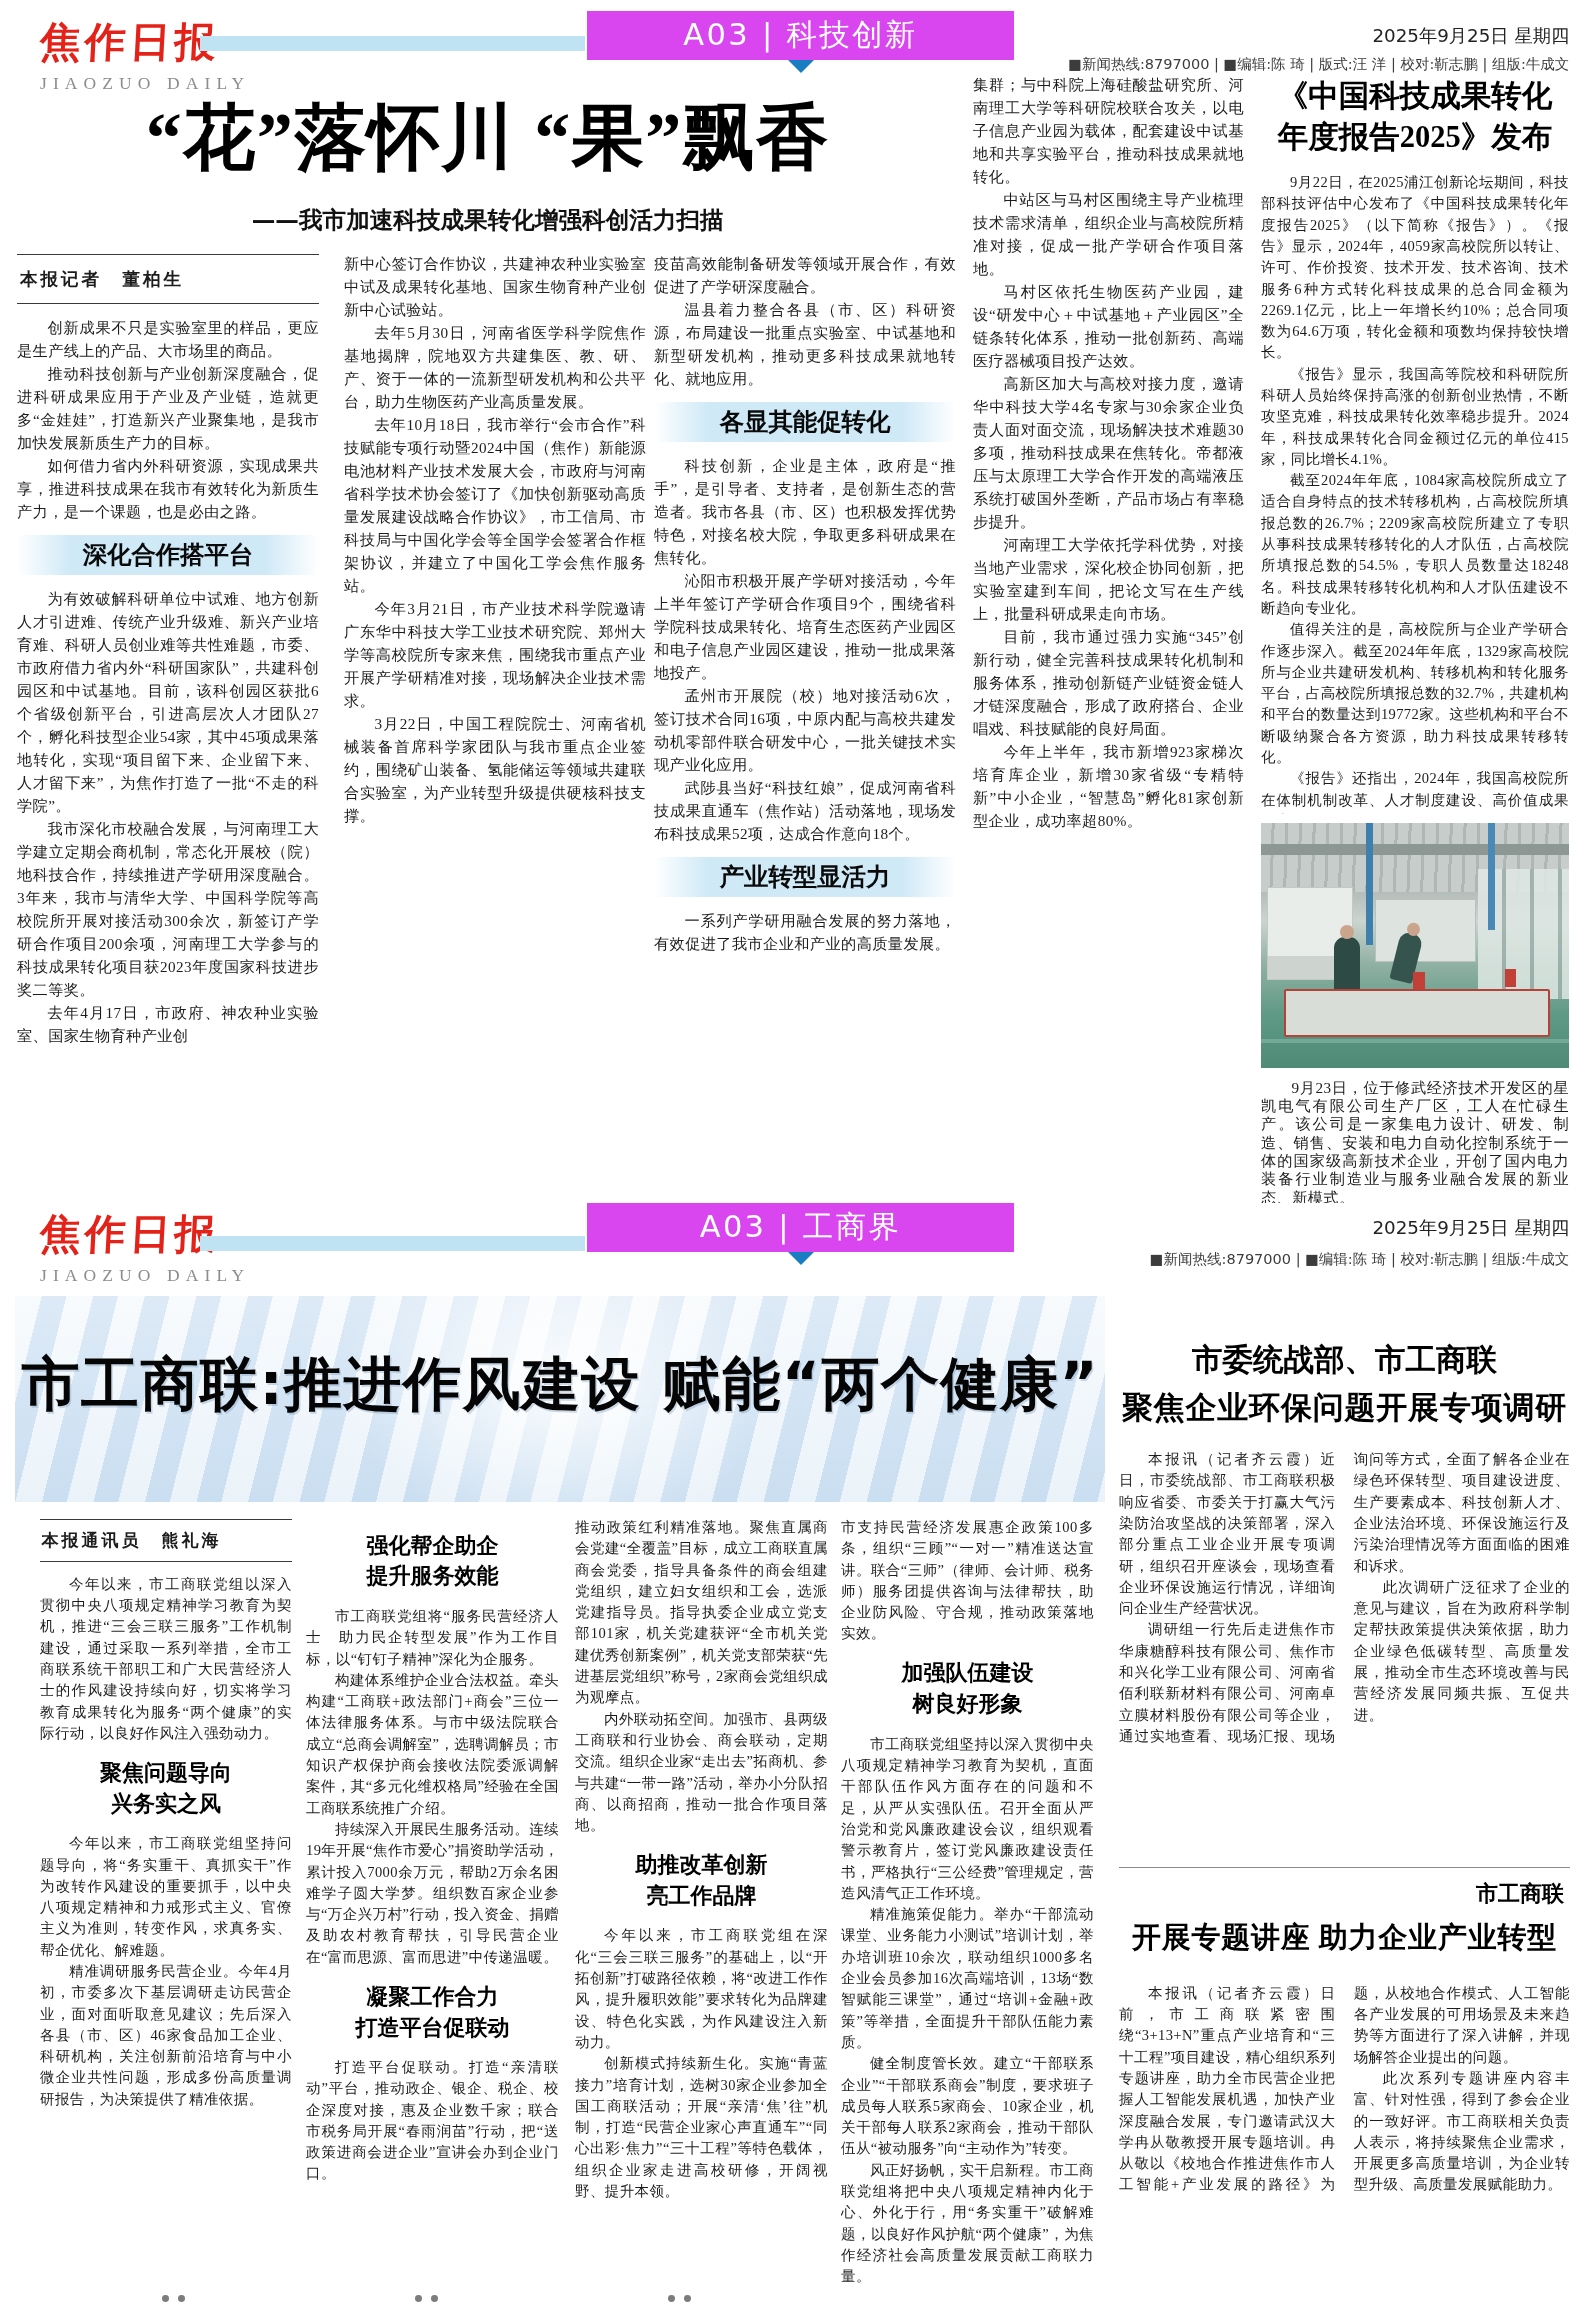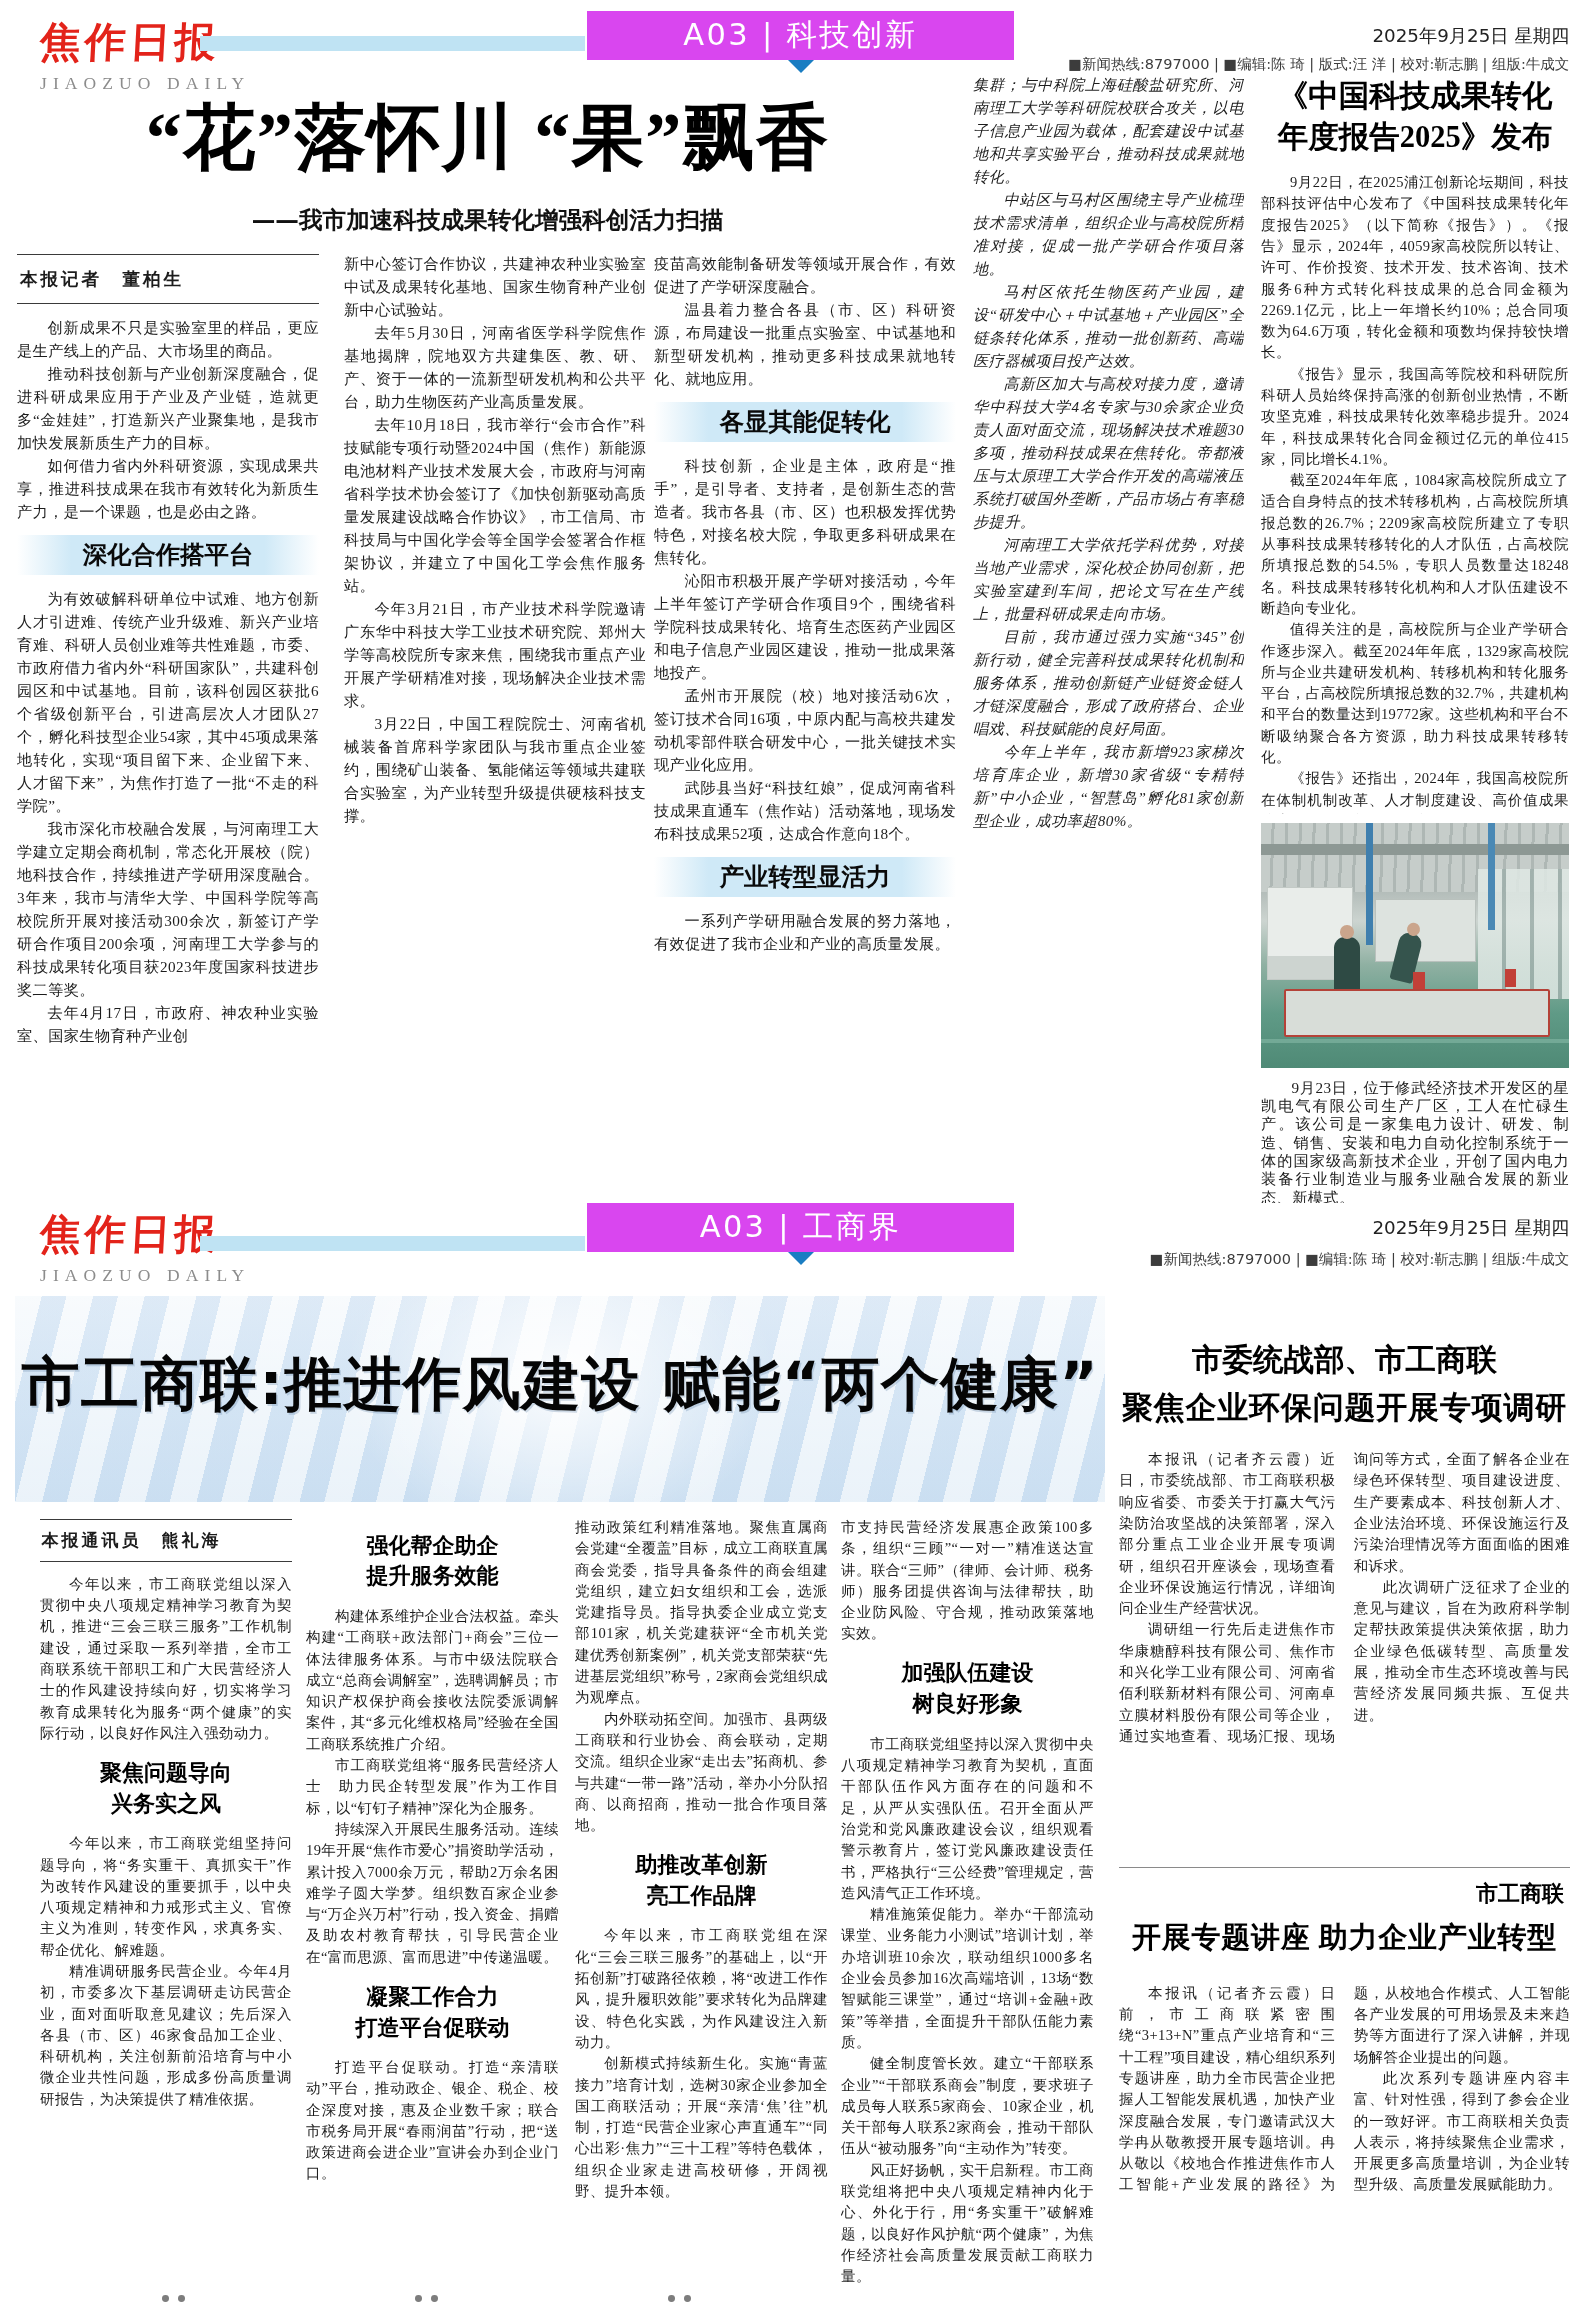--- a/index.html
+++ b/index.html
@@ -30,21 +30,21 @@
   .lead-hl{position:absolute;left:15.2px;top:90px;width:945px;text-align:center;
            font-family:"Liberation Serif",serif;font-weight:900;font-size:72px;
            letter-spacing:1.5px;color:#000;}
   .lead-sub{position:absolute;left:15.2px;top:204px;width:945px;text-align:center;
            font-family:"DejaVu Sans",sans-serif;font-weight:bold;font-size:23.6px;color:#111;}
 
   .col{position:absolute;top:252px;height:909px;overflow:hidden;}
   #c1{left:17px;width:302px;}
   #c2{left:344px;width:302px;}
   #c3{left:654px;width:302px;}
-  #c4{left:973px;width:271px;top:73px;height:1087px;font-style:italic;}
+  #c4{left:973px;width:271px;top:73px;height:1087px;}
 
   .blk{margin:0;}
   .blk.p,.blk.pc{font-size:15.2px;line-height:23px;text-align:justify;letter-spacing:0.4px;}
   .blk.p{text-indent:2em;}
   .blk.h{margin:12.2px 0;padding:3.8px 0;text-align:center;font-family:"DejaVu Sans",sans-serif;
          font-weight:bold;font-size:24.4px;color:#0a0a0a;
          background:linear-gradient(90deg,rgba(207,233,247,0),#cfe9f7 18%,#cfe9f7 82%,rgba(207,233,247,0));}
   .blk.h2{margin:13.7px 0;text-align:center;font-family:"DejaVu Sans",sans-serif;
          font-weight:bold;font-size:22px;line-height:1.4;color:#000;white-space:pre-line;}
   .blk.byline{border-top:1.5px solid #3a3a3a;border-bottom:1.5px solid #3a3a3a;
@@ -233,22 +233,22 @@
         <div class="blk byline">本报通讯员　熊礼海</div>
         <div class="blk p">今年以来，市工商联党组以深入贯彻中央八项规定精神学习教育为契机，推进“三会三联三服务”工作机制建设，通过采取一系列举措，全市工商联系统干部职工和广大民营经济人士的作风建设持续向好，切实将学习教育成果转化为服务“两个健康”的实际行动，以良好作风注入强劲动力。</div>
         <div class="blk h2">聚焦问题导向
 兴务实之风</div>
         <div class="blk p">今年以来，市工商联党组坚持问题导向，将“务实重干、真抓实干”作为改转作风建设的重要抓手，以中央八项规定精神和力戒形式主义、官僚主义为准则，转变作风，求真务实、帮企优化、解难题。</div>
         <div class="blk p">精准调研服务民营企业。今年4月初，市委多次下基层调研走访民营企业，面对面听取意见建议；先后深入各县（市、区）46家食品加工企业、科研机构，关注创新前沿培育与中小微企业共性问题，形成多份高质量调研报告，为决策提供了精准依据。</div>
       </div>
     <div class="bcol" id="b2">
         <div class="blk h2">强化帮企助企
 提升服务效能</div>
+        <div class="blk p">市工商联党组将“服务民营经济人士　助力民企转型发展”作为工作目标，以“钉钉子精神”深化为企服务。</div>
         <div class="blk p">构建体系维护企业合法权益。牵头构建“工商联+政法部门+商会”三位一体法律服务体系。与市中级法院联合成立“总商会调解室”，选聘调解员；市知识产权保护商会接收法院委派调解案件，其“多元化维权格局”经验在全国工商联系统推广介绍。</div>
-        <div class="blk p">市工商联党组将“服务民营经济人士　助力民企转型发展”作为工作目标，以“钉钉子精神”深化为企服务。</div>
         <div class="blk p">持续深入开展民生服务活动。连续19年开展“焦作市爱心”捐资助学活动，累计投入7000余万元，帮助2万余名困难学子圆大学梦。组织数百家企业参与“万企兴万村”行动，投入资金、捐赠及助农村教育帮扶，引导民营企业在“富而思源、富而思进”中传递温暖。</div>
         <div class="blk h2">凝聚工作合力
 打造平台促联动</div>
         <div class="blk p">打造平台促联动。打造“亲清联动”平台，推动政企、银企、税企、校企深度对接，惠及企业数千家；联合市税务局开展“春雨润苗”行动，把“送政策进商会进企业”宣讲会办到企业门口。</div>
       </div>
     <div class="bcol" id="b3">
         <div class="blk pc">推动政策红利精准落地。聚焦直属商会党建“全覆盖”目标，成立工商联直属商会党委，指导具备条件的商会组建党组织，建立妇女组织和工会，选派党建指导员。指导执委企业成立党支部101家，机关党建获评“全市机关党建优秀创新案例”，机关党支部荣获“先进基层党组织”称号，2家商会党组织成为观摩点。</div>
         <div class="blk p">内外联动拓空间。加强市、县两级工商联和行业协会、商会联动，定期交流。组织企业家“走出去”拓商机、参与共建“一带一路”活动，举办小分队招商、以商招商，推动一批合作项目落地。</div>
         <div class="blk h2">助推改革创新
 亮工作品牌</div>

